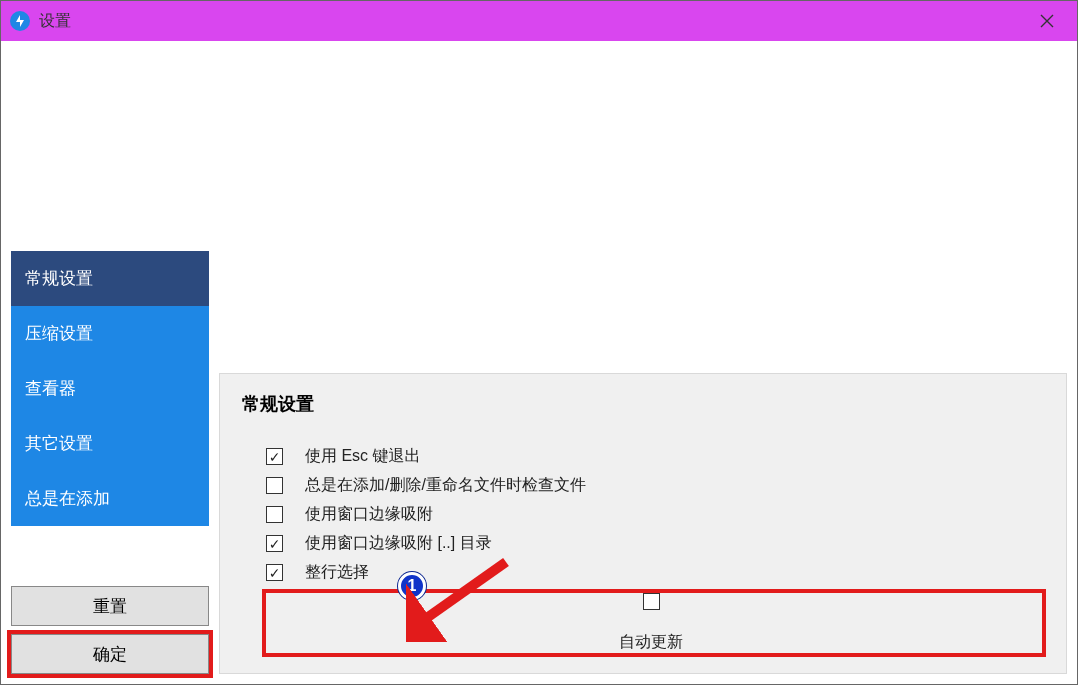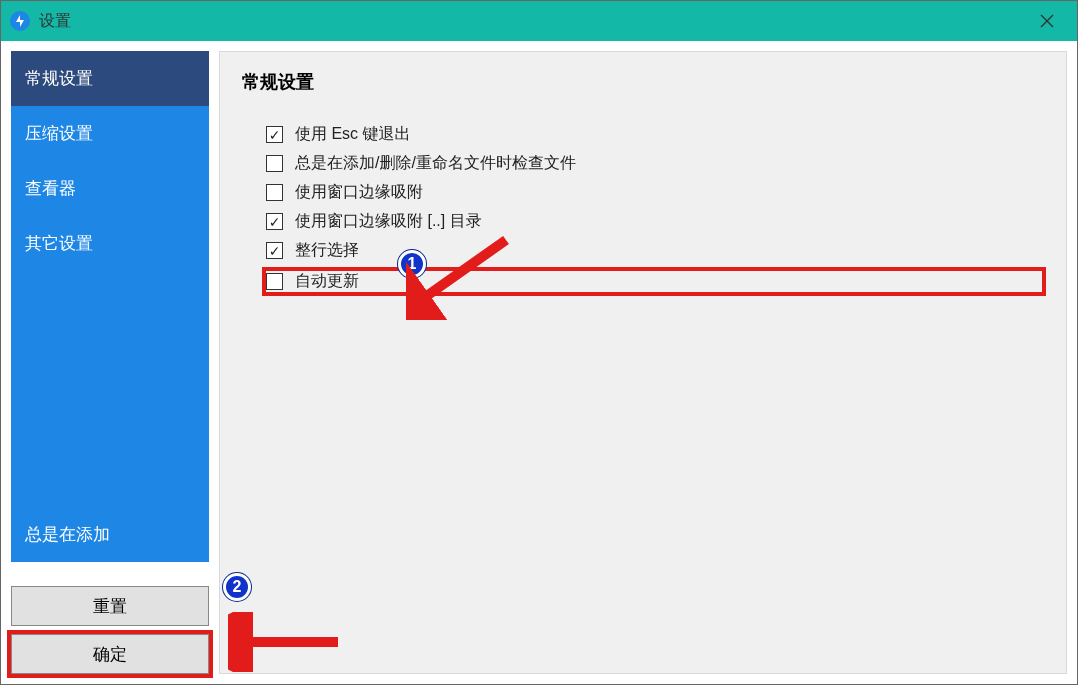--- a/index.html
+++ b/index.html
@@ -10,35 +10,36 @@
   width: 1078px;
   height: 685px;
   overflow: hidden;
   border: 1px solid #666;
 }
 .titlebar {
   height: 40px;
   display: flex;
   align-items: center;
   padding: 0 8px;
-  background: #14b8a6;
+  background: #d946ef;
 }
 .titlebar .app-icon { width: 22px; height: 22px; margin-right: 8px; }
 .titlebar .title { font-size: 16px; color: #333; flex: 0 0 auto; }
 .titlebar .spacer { flex: 1; }
 .titlebar .close-btn {
   width: 44px; height: 40px;
   display: flex; align-items: center; justify-content: center;
   font-size: 18px; color: #333;
 }
 .content {
   display: flex;
   height: calc(685px - 40px - 2px);
   padding: 10px;
   gap: 10px;
+  align-items: flex-end;
 }
 .sidebar {
   width: 198px;
   display: flex;
   flex-direction: column;
 }
 .nav-col {
   flex: 1;
   background: #1e87e5;
   display: flex;
@@ -51,20 +52,21 @@
   cursor: default;
   text-align: left;
 }
 .nav-item.active { background: #2c4a7e; }
 .nav-spacer { flex: 1; }
 .bottom-buttons {
   display: flex;
   flex-direction: column;
   gap: 8px;
   padding-top: 24px;
+  margin-top: 36px;
 }
 .btn {
   height: 40px;
   background: #e1e1e1;
   border: 1px solid #888;
   font-size: 17px;
   color: #000;
   display: flex;
   align-items: center;
   justify-content: center;
@@ -73,33 +75,34 @@
 .btn.highlighted { outline: 4px solid #e21b1b; outline-offset: 0; }
 .main {
   flex: 1;
   background: #f0f0f0;
   border: 1px solid #d9d9d9;
   padding: 18px 22px;
   position: relative;
 }
 .section-title { font-weight: bold; font-size: 18px; color: #000; margin-bottom: 30px; }
 .checkbox-list { margin-left: 24px; display: flex; flex-direction: column; gap: 8px; }
-.cb-row { display: flex; align-items: center; gap: 12px; font-size: 16px; color: #222; position: relative; }
+.cb-row { display: flex; align-items: center; gap: 22px; font-size: 16px; color: #222; position: relative; }
 .cb-row.indented { margin-left: 28px; color: #999; }
 .cb {
   width: 17px; height: 17px; border: 1px solid #333; background: #fff;
   display: flex; align-items: center; justify-content: center; flex-shrink: 0;
 }
 .cb.checked::after { content: '✓'; font-size: 14px; color: #222; line-height: 1; }
 .cb.disabled { border-color: #bbb; }
 .cb-row.highlighted {
   outline: 4px solid #e21b1b;
   outline-offset: -2px;
   padding: 2px 8px 2px 2px;
   margin-left: -2px;
+  flex-direction: column;
 }
 .marker {
   position: absolute;
   width: 28px; height: 28px;
   border-radius: 50%;
   background: #1034c9;
   border: 3px solid #fff;
   box-shadow: 0 0 0 1px #0a2590;
   color: #fff;
   font-weight: bold;

